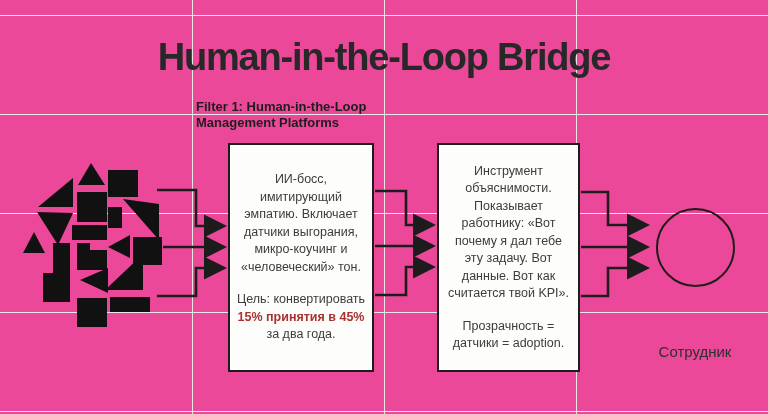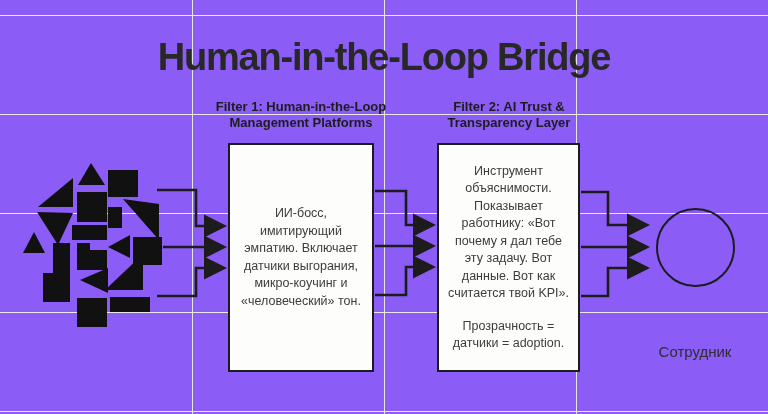--- a/index.html
+++ b/index.html
@@ -2,21 +2,21 @@
 <html><head>
 <meta charset="utf-8">
 <style>
   * { margin: 0; padding: 0; box-sizing: border-box; }
   html, body { width: 768px; height: 414px; }
   body { font-family: "Liberation Sans", sans-serif; }
 
   .canvas {
     position: relative;
     width: 768px; height: 414px;
-    background: #8b5cf6;
+    background: #ec4899;
     overflow: hidden;
   }
 
   
   .grid-v { position: absolute; top: 0; bottom: 0; width: 1px; background: #e6e6e4; }
   .grid-h { position: absolute; left: 0; right: 0; height: 1px; background: #eaeae8; }
 
   .title {
     position: absolute;
     left: 0; right: 0; top: 36px;
@@ -26,21 +26,21 @@
     letter-spacing: -1.2px;
     color: #282828;
   }
 
   .filter-header {
     position: absolute;
     font-size: 13px;
     font-weight: 700;
     line-height: 15.5px;
     color: #1d1d1d;
-    text-align: center;
+    text-align: left;
     white-space: pre-line;
   }
   .filter-header.f1 { left: 196px; top: 99px; width: 210px; }
   .filter-header.f2 { left: 419px; top: 99px; width: 180px; }
 
   .filter-box {
     position: absolute;
     top: 143px;
     height: 229px;
     background: #fdfdfc;
@@ -118,30 +118,33 @@
     <polygon class="cluster-shape" points="31,88 48,88 48,147 21,147 21,118 31,118"></polygon>
     <rect class="cluster-shape" x="55" y="95" width="30" height="20"></rect>
     <polygon class="cluster-shape" points="58,125 86,113 86,138"></polygon>
     <polygon class="cluster-shape" points="83,135 121,99 121,135"></polygon>
     <rect class="cluster-shape" x="55" y="143" width="30" height="29"></rect>
     <rect class="cluster-shape" x="88" y="142" width="40" height="15"></rect>
   </svg>
 
   <div class="filter-header f1">Filter 1: Human-in-the-Loop
 Management Platforms</div>
-  <div class="filter-header f2">Filter 2: AI Trust &amp;
-Transparency Layer</div>
 
   <div class="filter-box b1">
     <div class="pre">ИИ-босс,
 имитирующий
 эмпатию. Включает
 датчики выгорания,
 микро-коучинг и
 «человеческий» тон.</div>
+    <div>
+      <div>Цель: конвертировать</div>
+      <div class="goal-highlight">15% принятия в 45%</div>
+      <div>за два года.</div>
+    </div>
   </div>
 
   <div class="filter-box b2">
     <div class="pre">Инструмент
 объяснимости.
 Показывает
 работнику: «Вот
 почему я дал тебе
 эту задачу. Вот
 данные. Вот как

